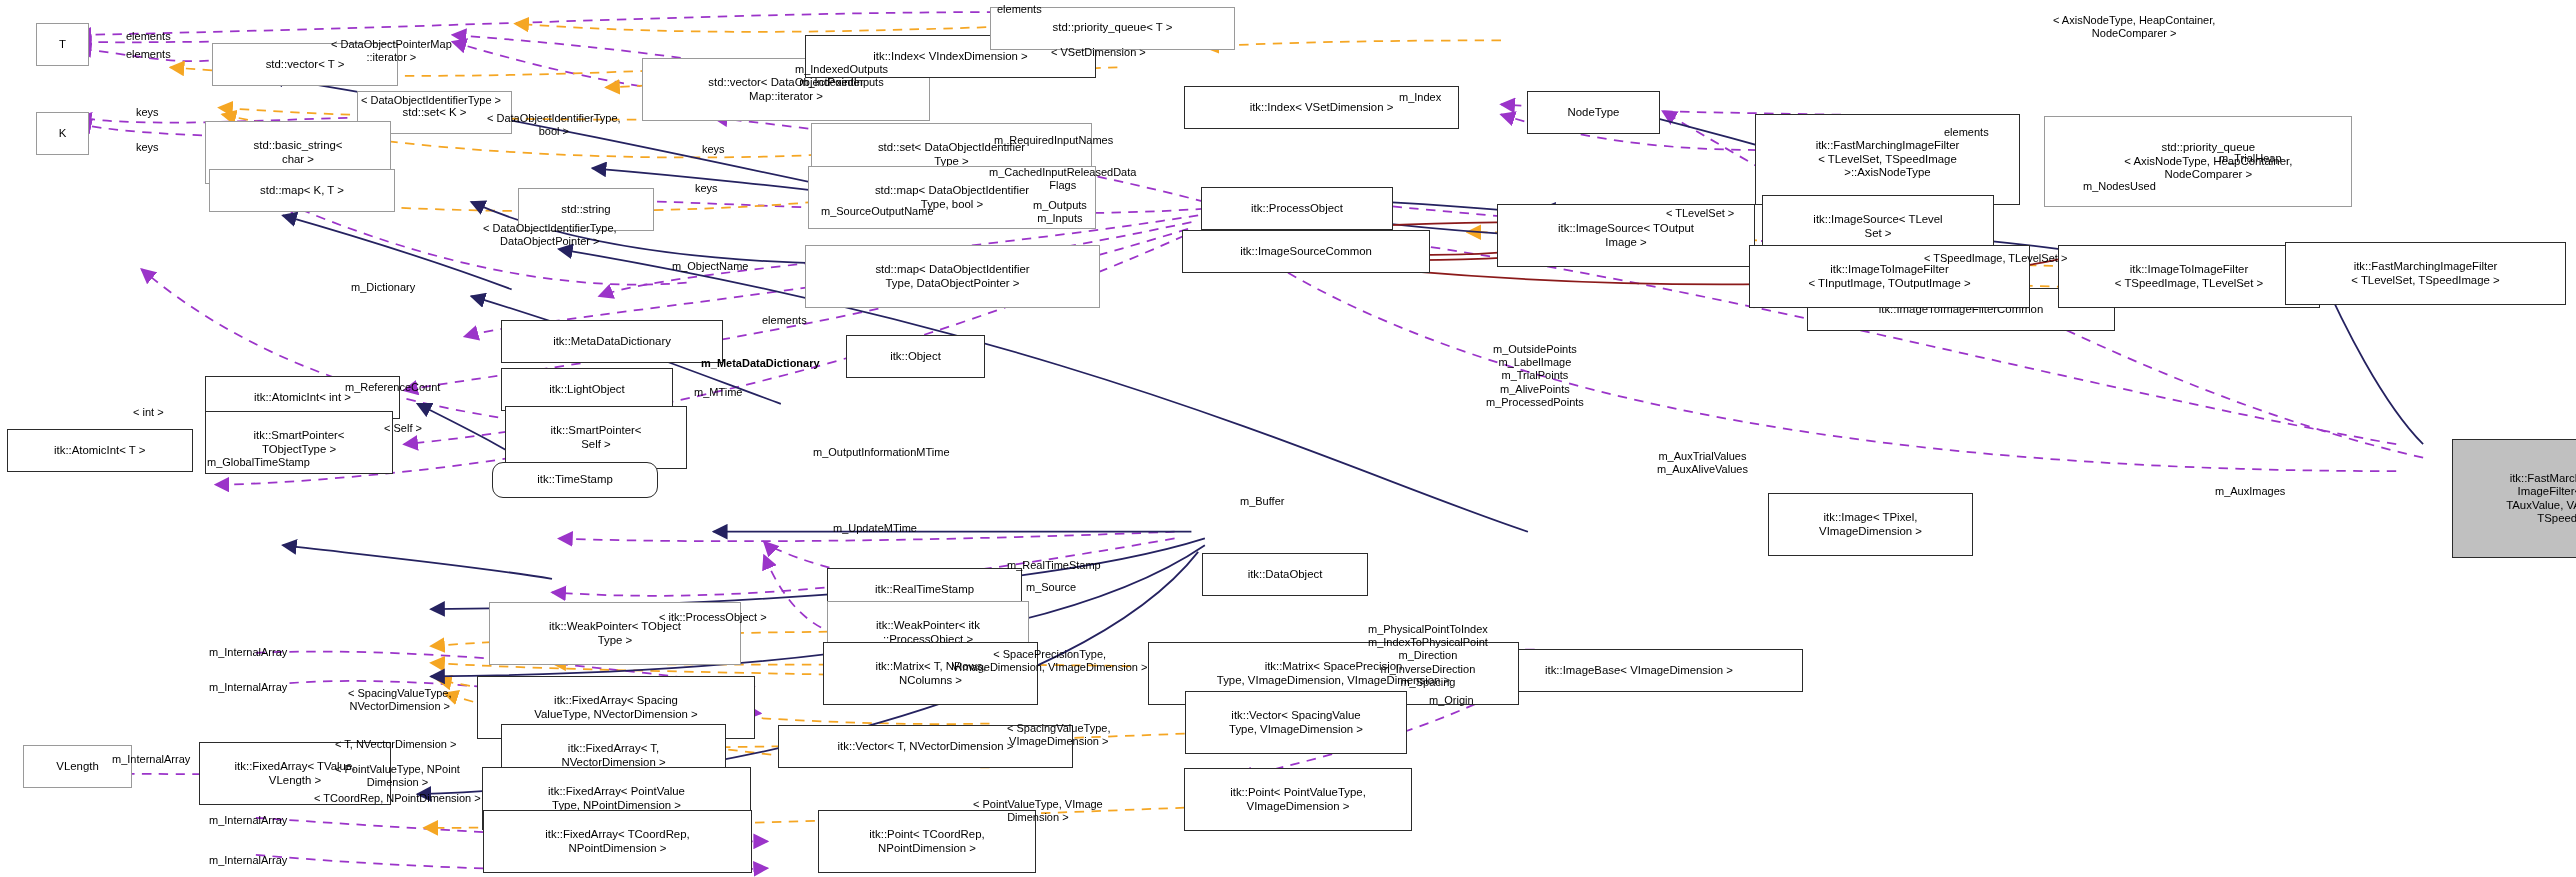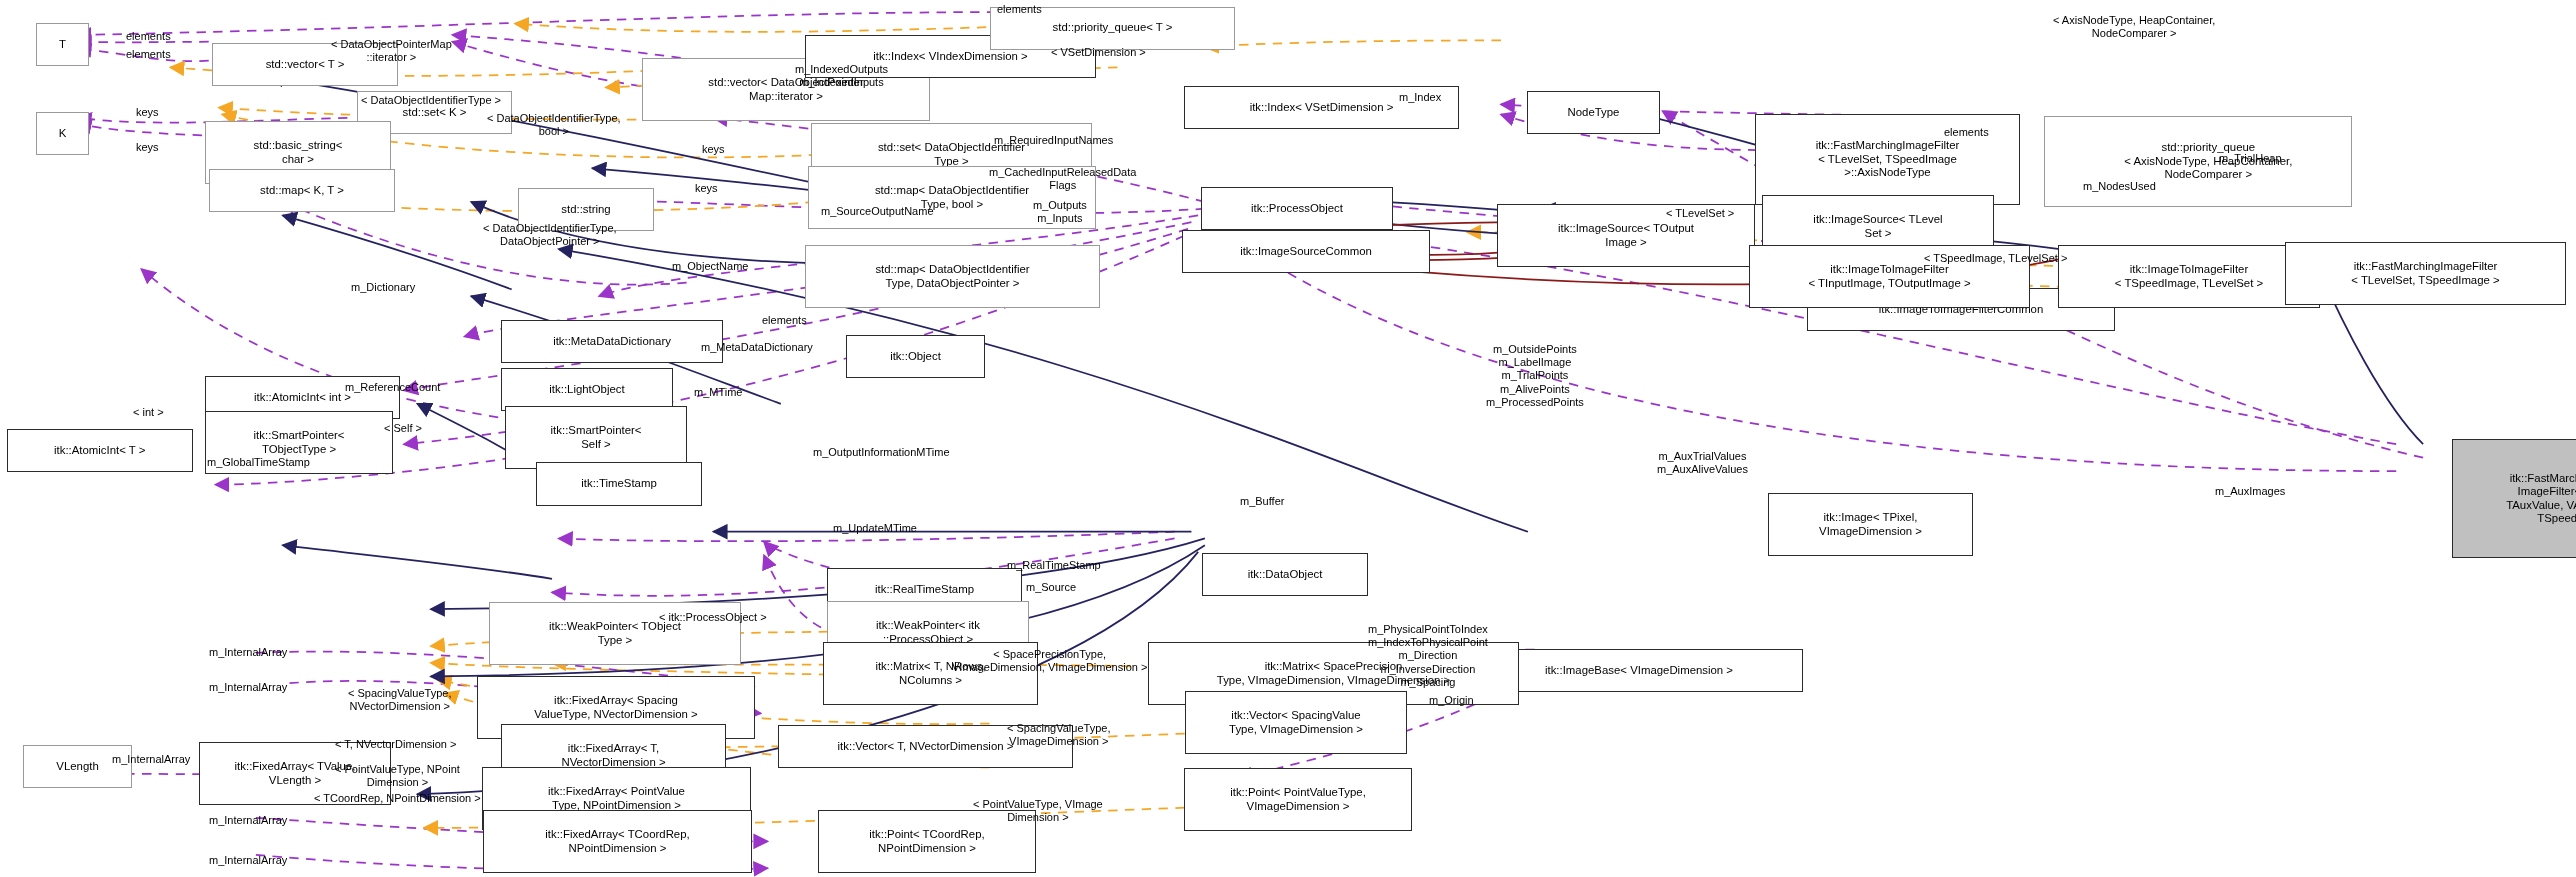--- a/index.html
+++ b/index.html
@@ -169,21 +169,21 @@
 TSpeedImage &gt;</div>
     <div class="node strong" style="left: 501px; top: 320px; width: 222px; height: 43px; white-space: pre-line;">itk::MetaDataDictionary</div>
     <div class="node strong" style="left: 846px; top: 335px; width: 139px; height: 43px; white-space: pre-line;">itk::Object</div>
     <div class="node strong" style="left: 501px; top: 368px; width: 172px; height: 43px; white-space: pre-line;">itk::LightObject</div>
     <div class="node strong" style="left: 205px; top: 376px; width: 195px; height: 43px; white-space: pre-line;">itk::AtomicInt&lt; int &gt;</div>
     <div class="node strong" style="left: 6.7px; top: 429px; width: 186px; height: 43px; white-space: pre-line;">itk::AtomicInt&lt; T &gt;</div>
     <div class="node strong" style="left: 205px; top: 411px; width: 188px; height: 63px; white-space: pre-line;">itk::SmartPointer&lt;
 TObjectType &gt;</div>
     <div class="node strong" style="left: 505px; top: 406px; width: 182px; height: 63px; white-space: pre-line;">itk::SmartPointer&lt;
 Self &gt;</div>
-    <div class="node strong" style="left: 536px; top: 462px; width: 166px; height: 44px; white-space: pre-line;">itk::TimeStamp</div>
+    <div class="node strong" style="left: 492px; top: 462px; width: 166px; height: 36px; white-space: pre-line; border-radius: 11px;">itk::TimeStamp</div>
     <div class="node strong" style="left: 827px; top: 568px; width: 195px; height: 43px; white-space: pre-line;">itk::RealTimeStamp</div>
     <div class="node strong" style="left: 1202px; top: 553px; width: 166px; height: 43px; white-space: pre-line;">itk::DataObject</div>
     <div class="node" style="left: 489px; top: 602px; width: 252px; height: 63px; white-space: pre-line;">itk::WeakPointer&lt; TObject
 Type &gt;</div>
     <div class="node" style="left: 827px; top: 601px; width: 202px; height: 63px; white-space: pre-line;">itk::WeakPointer&lt; itk
 ::ProcessObject &gt;</div>
     <div class="node strong" style="left: 1768px; top: 493px; width: 205px; height: 63px; white-space: pre-line;">itk::Image&lt; TPixel,
 VImageDimension &gt;</div>
     <div class="node strong" style="left: 1475px; top: 649px; width: 328px; height: 43px; white-space: pre-line;">itk::ImageBase&lt; VImageDimension &gt;</div>
     <div class="node strong" style="left: 823px; top: 642px; width: 215px; height: 63px; white-space: pre-line;">itk::Matrix&lt; T, NRows,
@@ -234,21 +234,21 @@
     <div class="elabel" style="left: 1033px; top: 199px;">m_Outputs
 m_Inputs</div>
     <div class="elabel" style="left: 1399px; top: 91px;">m_Index</div>
     <div class="elabel" style="left: 1944px; top: 126px;">elements</div>
     <div class="elabel" style="left: 2053px; top: 13.5px;">&lt; AxisNodeType, HeapContainer,
 NodeComparer &gt;</div>
     <div class="elabel" style="left: 2219px; top: 152px;">m_TrialHeap</div>
     <div class="elabel" style="left: 2083px; top: 180px;">m_NodesUsed</div>
     <div class="elabel" style="left: 1666px; top: 207px;">&lt; TLevelSet &gt;</div>
     <div class="elabel" style="left: 1924px; top: 252px;">&lt; TSpeedImage, TLevelSet &gt;</div>
-    <div class="elabel" style="left: 701px; top: 341px;">m_MetaDataDictionary</div>
+    <div class="elabel" style="left: 701px; top: 357px; font-weight: bold;">m_MetaDataDictionary</div>
     <div class="elabel" style="left: 762px; top: 314px;">elements</div>
     <div class="elabel" style="left: 345px; top: 381px;">m_ReferenceCount</div>
     <div class="elabel" style="left: 133px; top: 406px;">&lt; int &gt;</div>
     <div class="elabel" style="left: 384px; top: 422px;">&lt; Self &gt;</div>
     <div class="elabel" style="left: 207px; top: 456px;">m_GlobalTimeStamp</div>
     <div class="elabel" style="left: 694px; top: 386px;">m_MTime</div>
     <div class="elabel" style="left: 813px; top: 446px;">m_OutputInformationMTime</div>
     <div class="elabel" style="left: 833px; top: 522px;">m_UpdateMTime</div>
     <div class="elabel" style="left: 1007px; top: 559px;">m_RealTimeStamp</div>
     <div class="elabel" style="left: 1026px; top: 581px;">m_Source</div>

